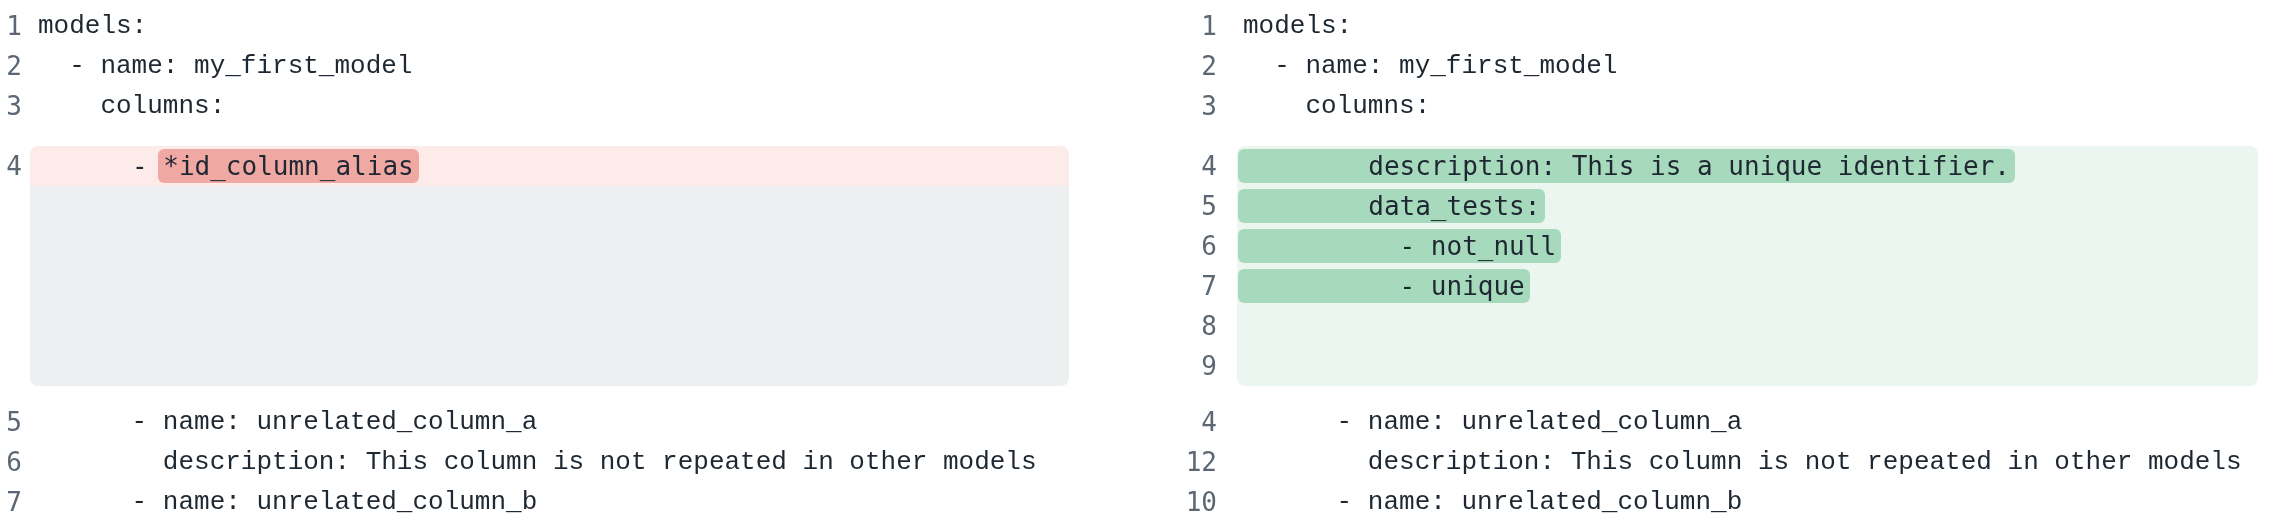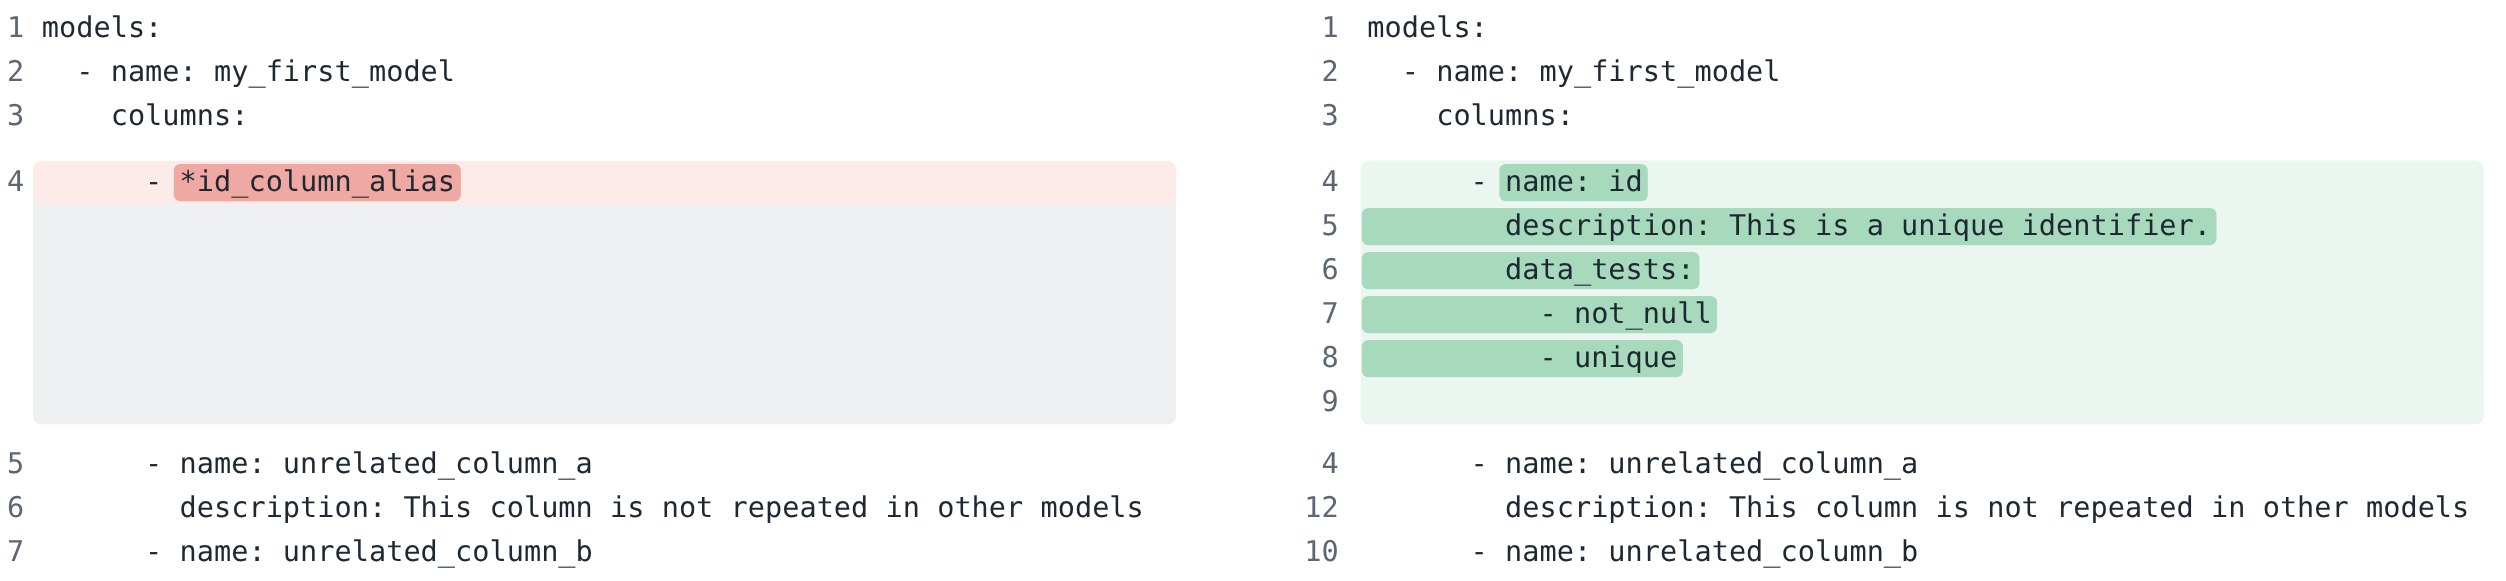--- a/index.html
+++ b/index.html
@@ -35,21 +35,21 @@
     white-space: pre;
   }
   .num {
     flex: 0 0 auto;
     text-align: right;
     color: var(--line-num);
     user-select: none;
   }
   .pane-left .num  { width: 30px;  padding-right: 8px; }
   .pane-right .num { width: 98px;  padding-right: 20px; }
-  .code { flex: 0 0 auto; padding-left: 8px; }
+  .code { flex: 0 0 auto; padding-left: 8px; font-family: Liberation Mono, monospace; }
   .pane-right .code { padding-left: 6px; }
 
   
   .block { display: flex; margin: 20px 0 16px; }
   .numcol { flex: 0 0 auto; }
   .pane-left  .numcol { width: 30px; }
   .pane-right .numcol { width: 98px; }
   .numcol .num {
     display: block;
     height: 40px; line-height: 40px;
@@ -112,21 +112,20 @@
       <div class="block">
         <div class="numcol">
           <span class="num">4</span>
           <span class="num">5</span>
           <span class="num">6</span>
           <span class="num">7</span>
           <span class="num">8</span>
           <span class="num">9</span>
         </div>
         <div class="box added-box">
-          <div class="line added">      - <span class="mark added-mark">name: id</span></div>
           <div class="line added"><span class="mark added-mark">        description: This is a unique identifier.</span></div>
           <div class="line added"><span class="mark added-mark">        data_tests:</span></div>
           <div class="line added"><span class="mark added-mark">          - not_null</span></div>
           <div class="line added"><span class="mark added-mark">          - unique</span></div>
         </div>
       </div>
       <div class="row"><span class="num">4</span><span class="code">      - name: unrelated_column_a</span></div>
       <div class="row"><span class="num">12</span><span class="code">        description: This column is not repeated in other models</span></div>
       <div class="row"><span class="num">10</span><span class="code">      - name: unrelated_column_b</span></div>
     </section>

